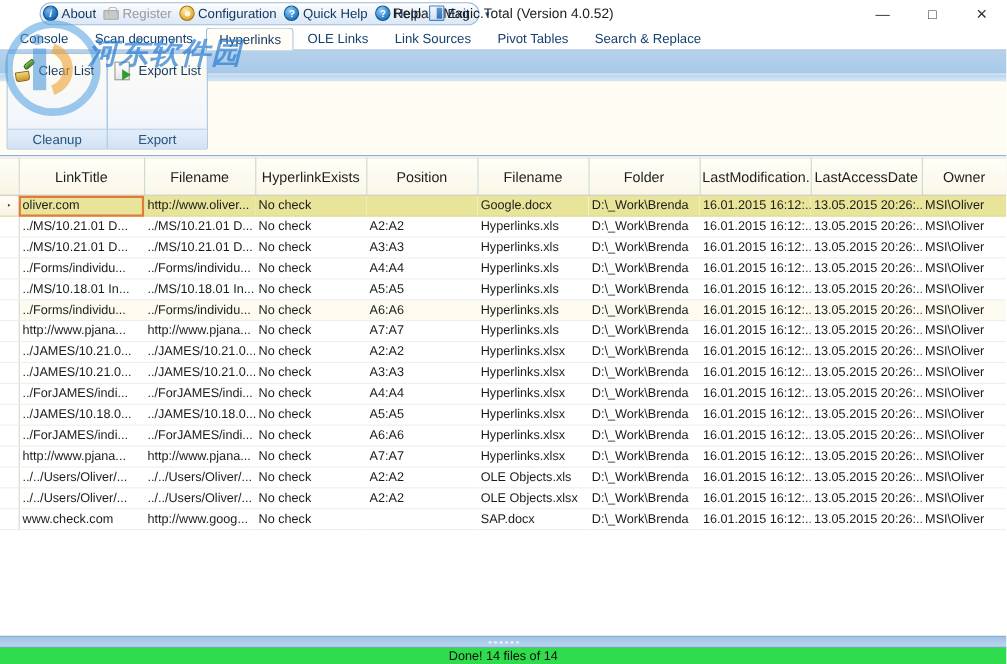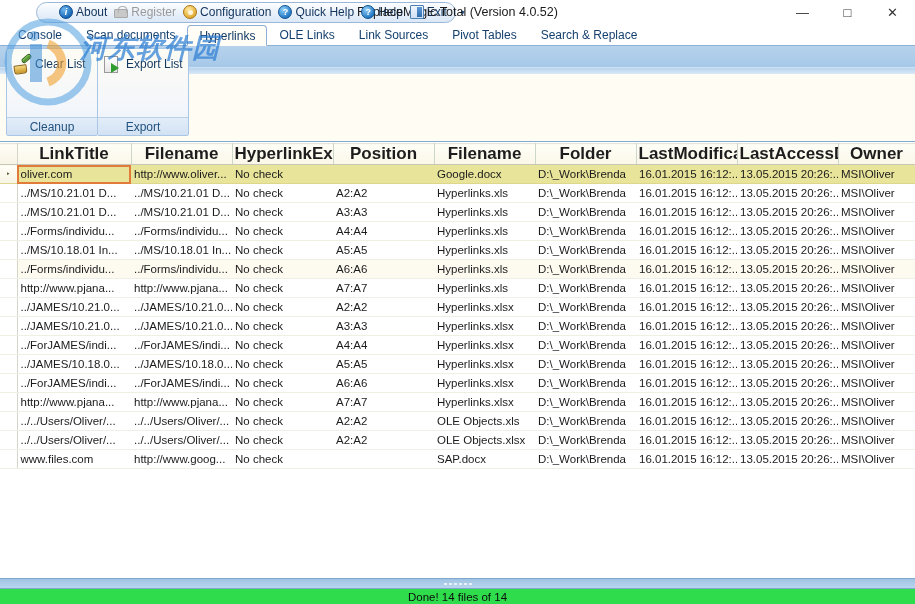--- a/index.html
+++ b/index.html
@@ -29,21 +29,21 @@
     display: flex;
     align-items: center;
     flex: 0 0 24px;
     z-index: 5;
   }
   .qat {
     display: flex;
     align-items: center;
     height: 21px;
     margin-left: 36px;
-    padding: 0 4px 0 20px;
+    padding: 0 4px 0 0;
     border: 1px solid #9cb8d8;
     border-radius: 11px;
     background: linear-gradient(#fdfefe, #e8f0fa 55%, #dbe8f7);
     gap: 1px;
   }
   .menuitem {
     display: flex;
     align-items: center;
     gap: 3px;
     padding: 1px 4px 1px 2px;
@@ -305,27 +305,27 @@
     overflow: hidden;
     border-top: 1px solid #ffffff;
   }
   table.grid {
     width: 915px;
     border-collapse: collapse;
     table-layout: fixed;
     font-size: 11.5px;
   }
   table.grid th {
-    height: 18px;
+    height: 34px;
     background: linear-gradient(#fffef7, #faf7e8);
     border-right: 1px solid #ccd7c9;
     border-bottom: 1px solid #c7c7b8;
     border-top: 1px solid #e4e4d8;
-    font-weight: bold;
-    font-size: 17px;
+    font-weight: normal;
+    font-size: 13px;
     color: #1d1d1d;
     text-align: center;
     padding: 0 2px;
     white-space: nowrap;
     overflow: hidden;
   }
   table.grid th.indicator, table.grid td.indicator {
     width: 17px;
     border-right: 1px solid #d6d6c8;
     background: linear-gradient(#fffef7, #f7f4e4);
@@ -692,21 +692,21 @@
             <td class="">No check</td>
             <td class="">A2:A2</td>
             <td class="">OLE Objects.xlsx</td>
             <td class="">D:\_Work\Brenda</td>
             <td class="">16.01.2015 16:12:...</td>
             <td class="">13.05.2015 20:26:...</td>
             <td class="">MSI\Oliver</td>
           </tr>
           <tr class="row-normal">
             <td class="indicator indicator-cell"></td>
-            <td class="">www.files.com</td>
+            <td class="">www.check.com</td>
             <td class="">http://www.goog...</td>
             <td class="">No check</td>
             <td class=""></td>
             <td class="">SAP.docx</td>
             <td class="">D:\_Work\Brenda</td>
             <td class="">16.01.2015 16:12:...</td>
             <td class="">13.05.2015 20:26:...</td>
             <td class="">MSI\Oliver</td>
           </tr>
         </tbody>

